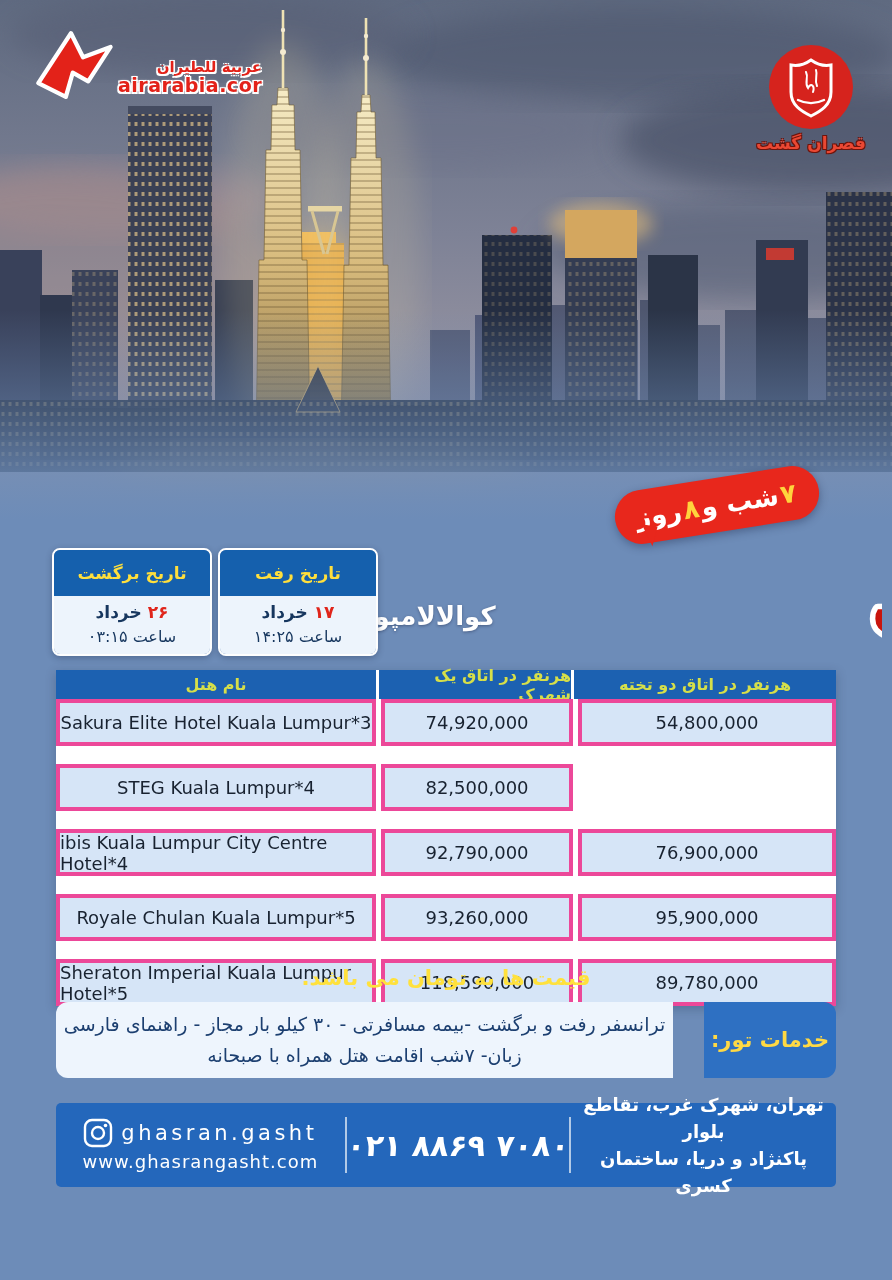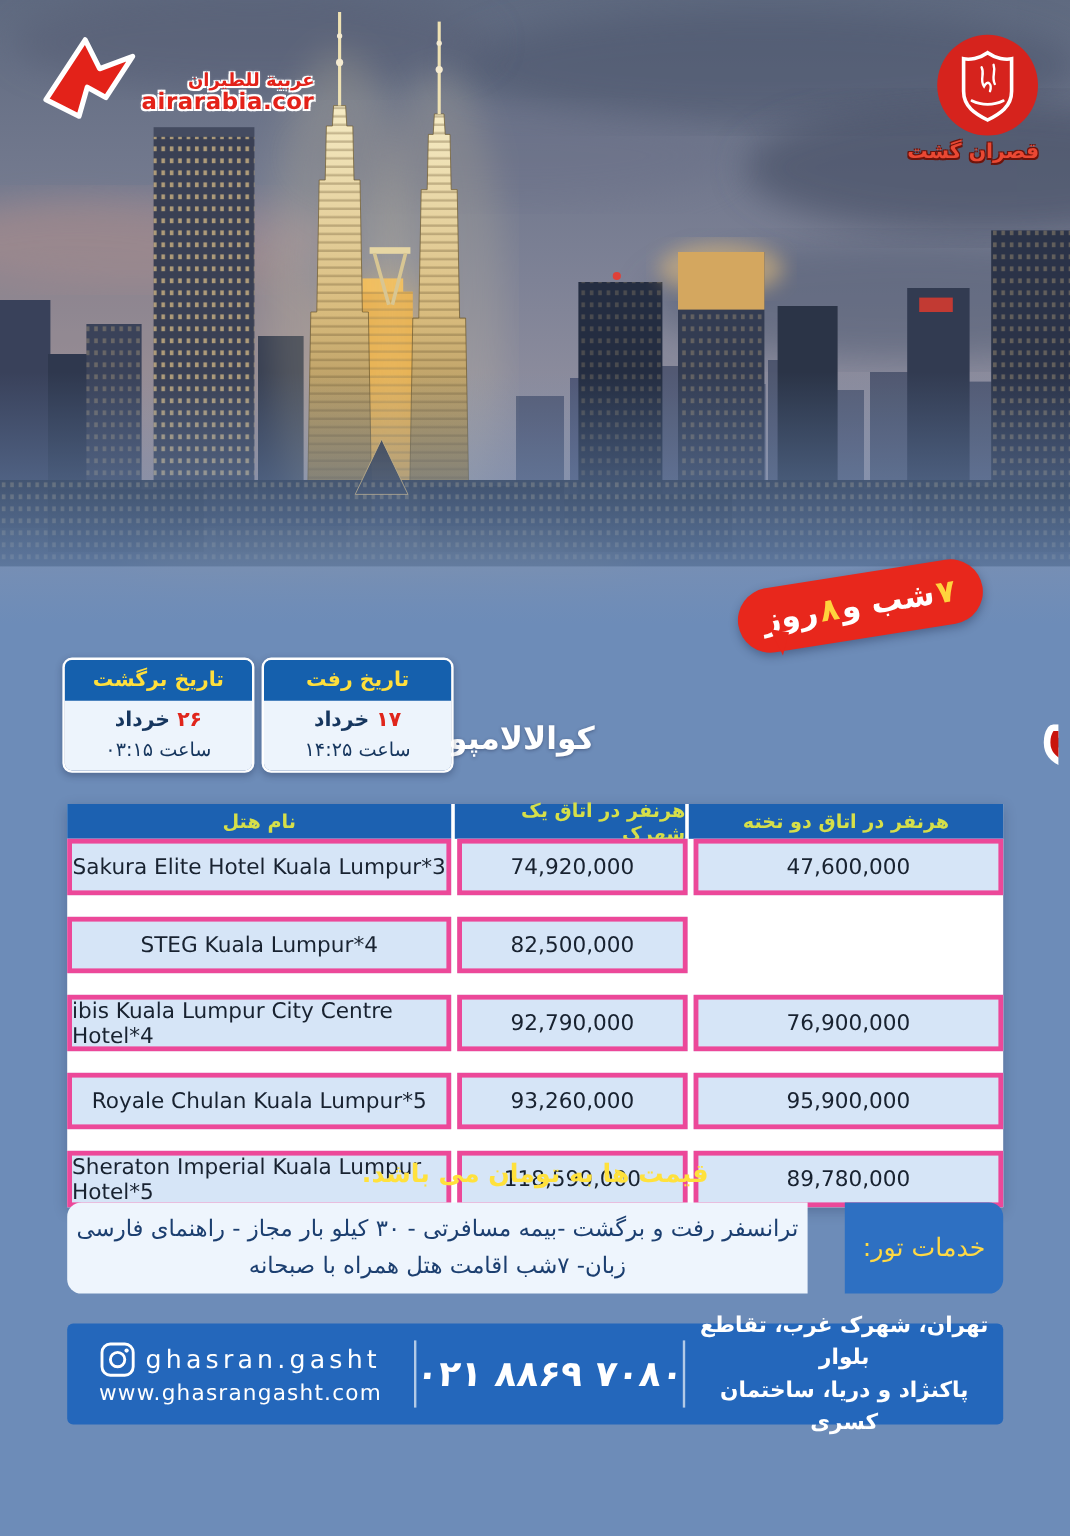--- a/index.html
+++ b/index.html
@@ -14,21 +14,21 @@
 
   
   .aa-logo{ position:absolute; left:28px; top:26px; display:flex; align-items:center; gap:4px; }
   .aa-text{ display:flex; flex-direction:column; line-height:1.05; margin-top:26px; }
   .aa-ar{ color:#e32219; font-size:15px; font-weight:bold; direction:rtl;
           text-shadow:-1.5px -1.5px 0 #fff,1.5px -1.5px 0 #fff,-1.5px 1.5px 0 #fff,1.5px 1.5px 0 #fff,0 0 3px #fff; }
   .aa-en{ color:#e32219; font-size:19px; font-weight:bold; letter-spacing:.5px;
           text-shadow:-1.5px -1.5px 0 #fff,1.5px -1.5px 0 #fff,-1.5px 1.5px 0 #fff,1.5px 1.5px 0 #fff,0 0 3px #fff; }
 
   
-  .agency{ position:absolute; right:26px; top:28px; width:110px; display:flex; flex-direction:column; align-items:flex-end; }
+  .agency{ position:absolute; right:26px; top:44px; width:110px; display:flex; flex-direction:column; align-items:center; }
   .agency-name{ margin-top:3px; font-size:17px; font-weight:bold; color:#ea4833; direction:rtl; white-space:nowrap;
           text-shadow:-1px -1px 0 #6e140c,1px -1px 0 #6e140c,-1px 1px 0 #6e140c,1px 1px 0 #6e140c; }
 
   
   .bubble{ position:absolute; left:614px; top:478px; width:206px; height:54px;
     background:#e8271c; border-radius:27px; transform:rotate(-9deg);
     display:flex; align-items:center; justify-content:center; direction:rtl;
     font-weight:bold; font-size:26px; color:#fff; box-shadow:0 3px 8px rgba(20,30,60,.35); }
   .bubble:after{ content:""; position:absolute; left:20px; bottom:-16px;
     border:14px solid transparent; border-top:20px solid #e8271c; border-right-width:2px;
@@ -38,21 +38,21 @@
   
   .title-svg{ position:absolute; left:462px; top:528px; }
   .subtitle{ position:absolute; left:352px; top:601px; width:150px; text-align:center;
     color:#fff; font-size:26px; font-weight:bold; direction:rtl;
     text-shadow:0 1px 3px rgba(30,40,70,.45); white-space:nowrap; }
 
   
   .dates{ position:absolute; left:52px; top:548px; display:flex; gap:6px; }
   .date-card{ width:160px; border:2px solid #fefefe; border-radius:8px; overflow:hidden;
     box-shadow:0 2px 6px rgba(20,30,60,.3); }
-  .date-card .hd{ height:34px; background:#1560ad; color:#ffdf3c; font-size:17px; font-weight:bold;
+  .date-card .hd{ height:46px; background:#1560ad; color:#ffdf3c; font-size:17px; font-weight:bold;
     display:flex; align-items:center; justify-content:center; direction:rtl; }
   .date-card .bd{ background:#edf4fc; padding:6px 4px 8px; text-align:center; direction:rtl; }
   .date-card .l1{ font-size:17px; font-weight:bold; color:#16365e; }
   .date-card .l1 .num{ color:#e0251b; }
   .date-card .l2{ font-size:16px; color:#16365e; margin-top:5px; }
 
   
   .ptable{ position:absolute; left:56px; top:670px; width:780px; background:#fff;
     box-shadow:0 3px 10px rgba(20,30,60,.25); }
   .prow{ display:flex; gap:5px; }
@@ -70,21 +70,21 @@
   .note{ position:absolute; left:56px; top:966px; width:780px; text-align:center;
     color:#ffe13c; font-size:21px; font-weight:bold; direction:rtl; }
 
   
   .services{ position:absolute; left:56px; top:1002px; width:780px; height:76px; display:flex; }
   .svc-body{ flex:1; background:#eef5fd; border-radius:12px 0 0 12px;
     display:flex; flex-direction:column; align-items:center; justify-content:center;
     direction:rtl; color:#1c3f70; font-size:19px; line-height:1.65; }
   .svc-label{ width:132px; background:#2e70c2; border-radius:0 12px 12px 0;
     display:flex; align-items:center; justify-content:center;
-    color:#ffd944; font-size:21px; font-weight:normal; direction:rtl;margin-left:31px; }
+    color:#ffd944; font-size:21px; font-weight:bold; direction:rtl;margin-left:31px; }
 
   
   .footer{ position:absolute; left:56px; top:1103px; width:780px; height:84px;
     background:#2467bb; border-radius:5px; display:flex; align-items:center; color:#fff; }
   .f-social{ width:292px; display:flex; flex-direction:column; align-items:center; gap:3px; }
   .f-handle-row{ display:flex; align-items:center; gap:8px; }
   .f-handle{ font-size:21px; letter-spacing:3.5px; }
   .f-site{ font-size:18px; letter-spacing:1px; }
   .f-div{ width:2px; height:56px; background:rgba(255,255,255,.65); }
   .f-phone{ flex:1; text-align:center; font-size:30px; font-weight:bold;
@@ -269,21 +269,21 @@
     <div class="prow phead">
       <div class="pc c-name">نام هتل</div>
       <div class="pc c-single">هرنفر در اتاق یک شهرک</div>
       <div class="pc c-double">هرنفر در اتاق دو تخته</div>
     </div>
     <div>
 
         <div class="prow">
           <div class="pc c-name">Sakura Elite Hotel Kuala Lumpur*3</div>
           <div class="pc c-single">74,920,000</div>
-          <div class="pc c-double">47,600,000</div>
+          <div class="pc c-double">54,800,000</div>
         </div>
 
         <div class="prow">
           <div class="pc c-name">STEG Kuala Lumpur*4</div>
           <div class="pc c-single">82,500,000</div>
         </div>
 
         <div class="prow">
           <div class="pc c-name">ibis Kuala Lumpur City Centre Hotel*4</div>
           <div class="pc c-single">92,790,000</div>

